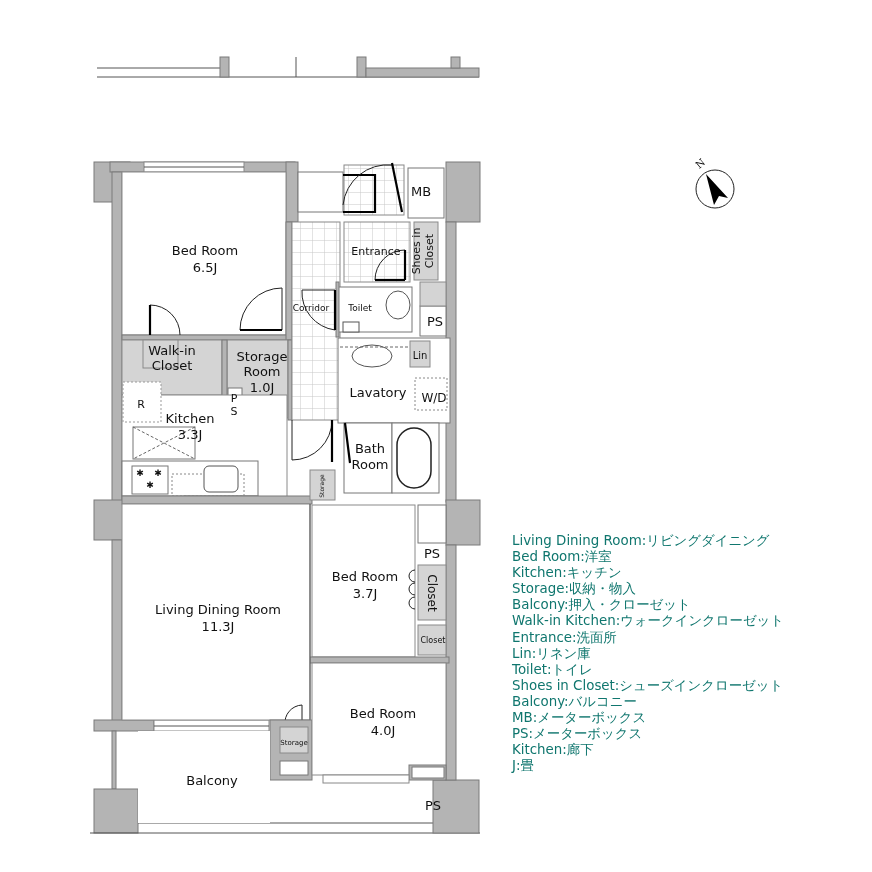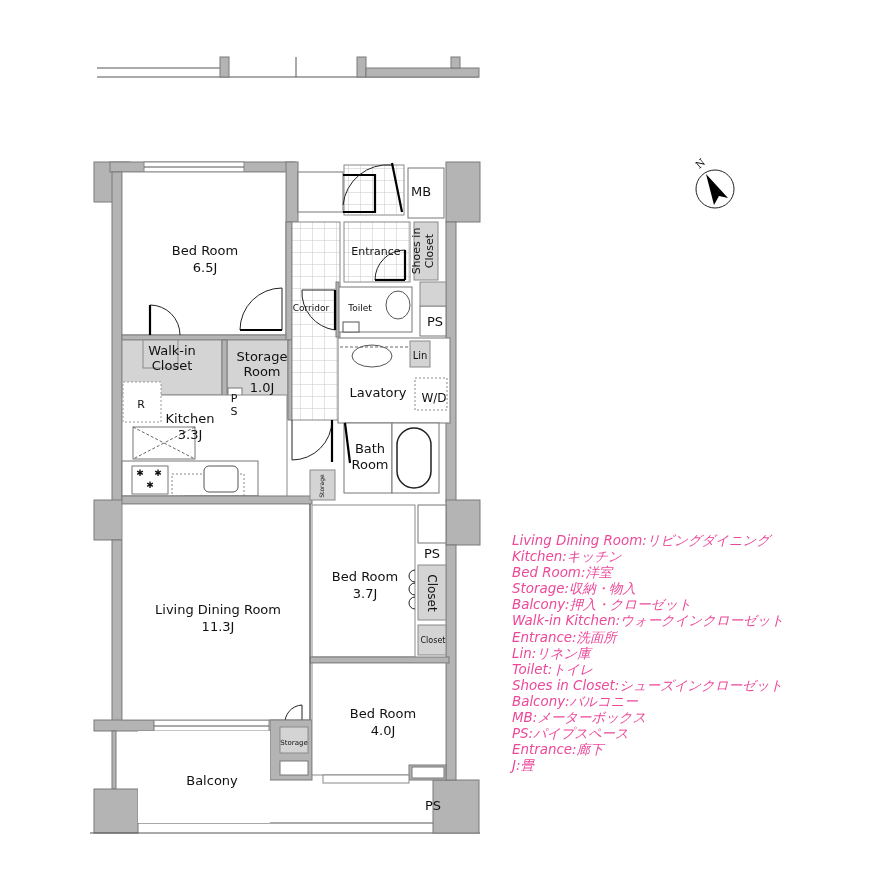--- a/index.html
+++ b/index.html
@@ -6,21 +6,21 @@
   body { width: 872px; height: 872px; position: relative; overflow: hidden; font-family: "DejaVu Sans", "Liberation Sans", sans-serif; }
   #plan { position: absolute; left: 0; top: 0; width: 872px; height: 872px; }
   .wall { fill: #b4b4b4; stroke: #7a7a7a; stroke-width: 1; }
   .floor { fill: #ffffff; stroke: #8a8a8a; stroke-width: 1; }
   .gray { fill: #d4d4d4; stroke: #8a8a8a; stroke-width: 1; }
   .line { stroke: #555; stroke-width: 1; fill: none; }
   .door { stroke: #000; stroke-width: 2.2; fill: none; }
   .arc { stroke: #222; stroke-width: 1; fill: none; }
   .dash { stroke: #666; stroke-width: 1; fill: none; stroke-dasharray: 3,2; }
   .lbl { font-family: "DejaVu Sans", sans-serif; fill: #111; text-anchor: middle; }
-  .legend { position: absolute; left: 512px; top: 533px; font-family: "DejaVu Sans", sans-serif; font-size: 13.4px; line-height: 16.1px; color: #ec4899; font-style: italic; }
+  .legend { position: absolute; left: 512px; top: 533px; font-family: "DejaVu Sans", sans-serif; font-size: 13.4px; line-height: 16.1px; color: #0f766e; }
   .legend-row { white-space: nowrap; }
   .compass { position: absolute; left: 692px; top: 166px; width: 46px; height: 46px; }
 </style>
 </head>
 <body>
 
 <svg id="plan" viewBox="0 0 872 872" xmlns="http://www.w3.org/2000/svg">
   <defs>
     <pattern id="tile" width="12" height="12" patternUnits="userSpaceOnUse">
       <rect width="12" height="12" fill="#fff"></rect>
@@ -196,27 +196,27 @@
 <div class="compass">
   <svg width="46" height="46" viewBox="0 0 46 46">
     <circle cx="23" cy="23" r="19" fill="#fff" stroke="#222" stroke-width="1"></circle>
     <path d="M14 8 L36 32 L27 30 L22 39 Z" fill="#000"></path>
   </svg>
   <span style="position:absolute;left:4px;top:-8px;font-size:10px;transform:rotate(-40deg);font-family:'DejaVu Serif',serif;">N</span>
 </div>
 
 <div class="legend">
   <div class="legend-row">Living Dining Room:リビングダイニング</div>
+  <div class="legend-row">Bed Room:洋室</div>
   <div class="legend-row">Kitchen:キッチン</div>
-  <div class="legend-row">Bed Room:洋室</div>
   <div class="legend-row">Storage:収納・物入</div>
   <div class="legend-row">Balcony:押入・クローゼット</div>
   <div class="legend-row">Walk-in Kitchen:ウォークインクローゼット</div>
   <div class="legend-row">Entrance:洗面所</div>
   <div class="legend-row">Lin:リネン庫</div>
   <div class="legend-row">Toilet:トイレ</div>
   <div class="legend-row">Shoes in Closet:シューズインクローゼット</div>
   <div class="legend-row">Balcony:バルコニー</div>
   <div class="legend-row">MB:メーターボックス</div>
-  <div class="legend-row">PS:パイプスペース</div>
-  <div class="legend-row">Entrance:廊下</div>
+  <div class="legend-row">PS:メーターボックス</div>
+  <div class="legend-row">Kitchen:廊下</div>
   <div class="legend-row">J:畳</div>
 </div>
 
 </body></html>

